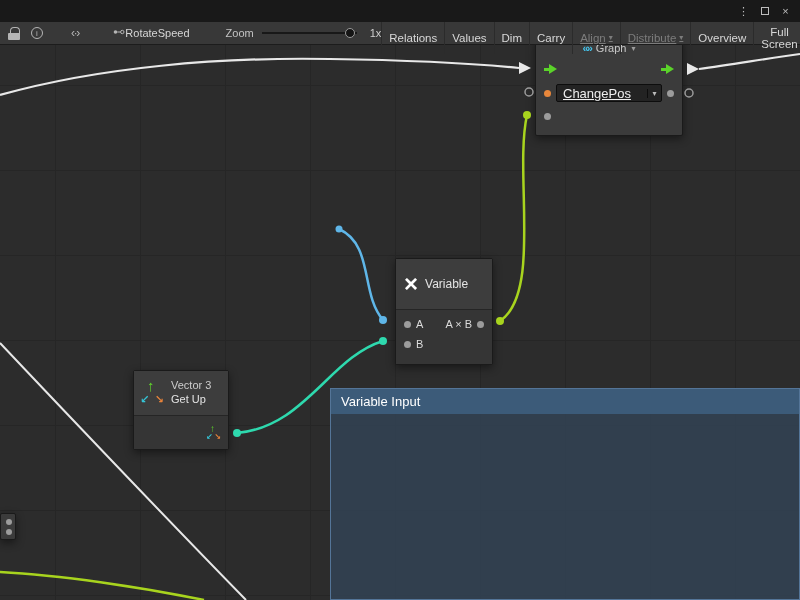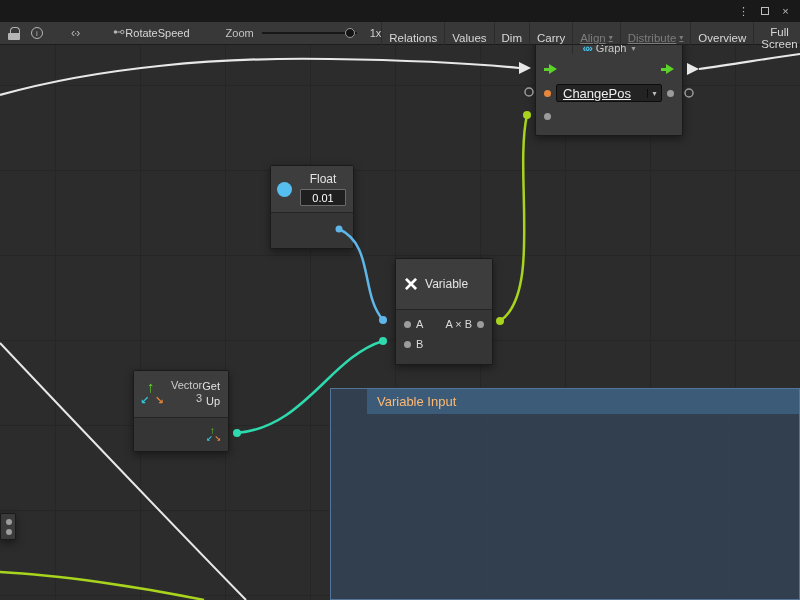--- a/index.html
+++ b/index.html
@@ -42,21 +42,21 @@
   .canvas { position:absolute; top:45px; left:0; width:800px; height:555px; overflow:hidden;
     background-color:#2c2c2c;
     background-image:linear-gradient(#262626 1px,transparent 1px),linear-gradient(90deg,#262626 1px,transparent 1px);
     background-size:85px 85px; background-position:55px 40px; }
   .wires { position:absolute; top:0; left:0; z-index:5; pointer-events:none; }
 
   
   .group-panel { position:absolute; left:330px; top:343px; width:470px; height:212px; z-index:1;
     border:1px solid #547598; background:rgba(49,65,81,0.93); }
   .group-header { height:25px; background:#3c5b79; display:flex; align-items:center; padding:0 10px;
-    font-size:13px; color:#fdba74;margin-left:36px; }
+    font-size:13px; color:#ffffff; }
   .group-body { height:calc(100% - 25px); }
 
   
   .node { position:absolute; background:#3b3b3b; border:1px solid #1a1a1a; border-radius:2px;
     box-shadow:0 3px 9px rgba(0,0,0,0.45); color:#e4e4e4; z-index:4; }
   .node-header { display:flex; align-items:center; gap:7px; padding:6px 8px; background:#3d3d3d; }
   .node-ports { border-top:1px solid #252525; background:#353535; }
   .port-dot { width:7px; height:7px; border-radius:50%; background:#9c9c9c; flex:none; display:inline-block; }
   .dot-orange { background:#e8873b; }
 
@@ -98,21 +98,21 @@
   .row-split { justify-content:space-between; }
   .pgroup { display:flex; align-items:center; gap:5px; }
 
   
   .vector-node { left:133px; top:325px; width:96px; }
   .vector-node .node-header { padding:8px 8px; }
   .vec-icon { position:relative; width:22px; height:24px; flex:none; }
   .vec-up { position:absolute; left:5px; top:-4px; color:#5fd32c; font-weight:bold; font-size:15px; }
   .vec-dl { position:absolute; left:-2px; bottom:-1px; color:#35c4d6; font-weight:bold; font-size:11px; }
   .vec-dr { position:absolute; right:0px; bottom:-1px; color:#e8833a; font-weight:bold; font-size:11px; }
-  .vec-text { display:flex; flex-direction:row;text-align:right; }
+  .vec-text { display:flex; flex-direction:column; }
   .vec-type { font-size:11px; line-height:13px; color:#cdcdcd; }
   .vec-title { font-size:11px; line-height:15px; }
   .vec-ports { height:34px; display:flex; align-items:center; justify-content:flex-end; padding:0 8px; }
   .mini-vec { position:relative; width:13px; height:13px; }
   .mv-up { position:absolute; left:3px; top:-3px; color:#5fd32c; font-weight:bold; font-size:10px; }
   .mv-dr { position:absolute; right:-1px; bottom:-2px; color:#e8833a; font-weight:bold; font-size:8px; }
   .mv-dl { position:absolute; left:-1px; bottom:-2px; color:#35c4d6; font-weight:bold; font-size:8px; }
 
   
   .sliver-node { left:0; top:468px; width:16px; height:27px; }
@@ -208,30 +208,20 @@
           <span class="dd-label">ChangePos</span>
           <span class="dd-caret">▾</span>
         </span>
         <span class="port-dot"></span>
       </div>
       <div class="sv-value">
         <span class="port-dot"></span>
       </div>
     </div>
 
-    <div class="node float-node">
-      <div class="node-header">
-        <span class="float-icon"></span>
-        <span class="float-col">
-          <span class="float-title">Float</span>
-          <span class="value-field">0.01</span>
-        </span>
-      </div>
-      <div class="node-ports float-ports"></div>
-    </div>
 
     <div class="node multiply-node">
       <div class="node-header mult-header">
         <span class="multiply-icon">×</span>
         <span class="mult-title">Variable</span>
       </div>
       <div class="node-ports mult-ports">
         <div class="port-row row-split">
           <span class="pgroup">
               <span class="port-dot"></span>

